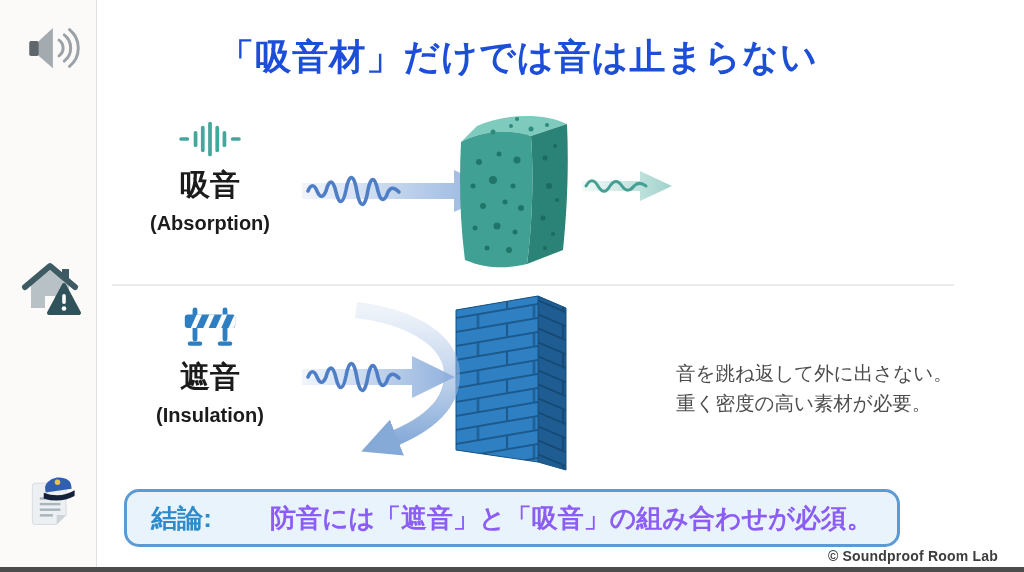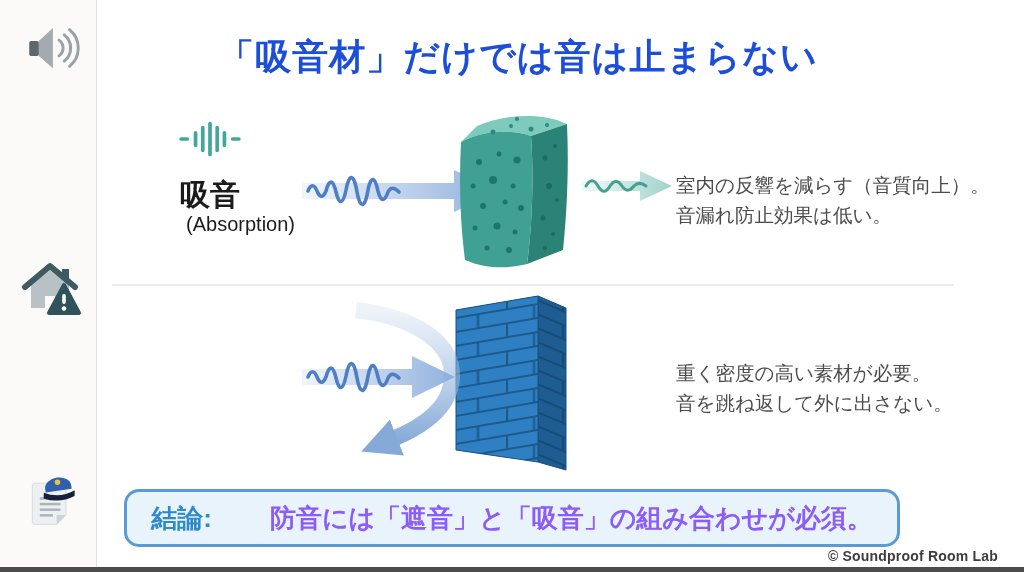--- a/index.html
+++ b/index.html
@@ -5,22 +5,22 @@
   html,body{margin:0;padding:0;}
   #canvas{
     position:relative;width:1024px;height:572px;background:#ffffff;overflow:hidden;
     font-family:"Liberation Sans","DejaVu Sans",sans-serif;
   }
   .sidebar{position:absolute;left:0;top:0;width:96px;height:572px;background:#fbfaf8;border-right:1px solid #e3e1de;}
   .abs{position:absolute;}
   .title{position:absolute;left:103px;top:33px;width:830px;text-align:center;
          font-size:36px;font-weight:800;color:#1d4ed8;letter-spacing:1px;}
   .row-label{position:absolute;width:170px;text-align:center;color:#1b1b1b;}
-  .row-label .ja{font-size:30px;font-weight:800;line-height:1.15;margin-top:16px;}
-  .row-label .en{font-size:20px;font-weight:400;margin-top:0;text-align:right;}
+  .row-label .ja{font-size:30px;font-weight:800;line-height:1.15;margin-top:6px;}
+  .row-label .en{font-size:20px;font-weight:700;margin-top:9px;}
   .desc{position:absolute;left:676px;font-size:19.5px;line-height:1.55;color:#4c4c4c;font-weight:500;}
   .divider{position:absolute;left:112px;top:284px;width:842px;height:2px;background:#ececea;}
   .conclusion{position:absolute;left:124px;top:489px;width:776px;height:58px;box-sizing:border-box;
     background:#e9f3fb;border:3px solid #5b9bd5;border-radius:15px;
     display:flex;align-items:center;justify-content:center;font-size:26px;font-weight:800;white-space:nowrap;gap:48px;}
   .conclusion .prefix{color:#2e8bc9;margin-right:10px;}
   .conclusion .body{color:#8b5cf6;}
   .copyright{position:absolute;right:26px;top:548px;font-size:14px;font-weight:700;color:#3d3d3d;letter-spacing:0.2px;}
   .bottom-strip{position:absolute;left:0;bottom:0;width:1024px;height:5px;background:#4c4c4c;}
 </style>
@@ -137,27 +137,45 @@
     <defs>
       <linearGradient id="gT" x1="0" y1="0" x2="1" y2="0">
         <stop offset="0" stop-color="#a8d6cf" stop-opacity="0.15"></stop>
         <stop offset="1" stop-color="#9fd2cb" stop-opacity="1"></stop>
       </linearGradient>
     </defs>
     <path d="M0,19 H58 V9 L90,24 L58,39 V29 H0 Z" fill="url(#gT)"></path>
     <path d="M4,24 C8,17 12,17 16,24 C20,31 24,31 28,24 C32,18 36,18 40,24 C44,30 48,29 52,24 C56,20 60,21 64,24" fill="none" stroke="#45a093" stroke-width="3" stroke-linecap="round"></path>
   </svg>
 
-  <div class="desc" style="top:170px;">
-    <div>室内の反響を減らす（音質向上）。</div>
-    <div>音漏れ防止効果は低い。</div>
-  </div>
 
   <div class="divider"></div>
 
+  <div class="row-label" style="left:125px;top:302px;">
+    <svg width="62" height="48" viewBox="0 0 64 48">
+      <defs>
+          <clipPath id="barClip">
+            <rect x="6" y="12" width="52" height="14" rx="3"></rect>
+          </clipPath>
+        </defs>
+      <rect x="14" y="5" width="5" height="35" rx="2.5" fill="#2d7fc1"></rect>
+      <rect x="45" y="5" width="5" height="35" rx="2.5" fill="#2d7fc1"></rect>
+      <rect x="9" y="40" width="15" height="4.5" rx="2.2" fill="#2d7fc1"></rect>
+      <rect x="40" y="40" width="15" height="4.5" rx="2.2" fill="#2d7fc1"></rect>
+      <rect x="6" y="12" width="52" height="14" rx="3" fill="#2d7fc1"></rect>
+      <g clip-path="url(#barClip)" stroke="#fbfbfb" stroke-width="5">
+        <line x1="14" y1="28" x2="22" y2="10"></line>
+        <line x1="27" y1="28" x2="35" y2="10"></line>
+        <line x1="40" y1="28" x2="48" y2="10"></line>
+        <line x1="53" y1="28" x2="61" y2="10"></line>
+      </g>
+    </svg>
+    <div class="ja">遮音</div>
+    <div class="en">(Insulation)</div>
+  </div>
 
   <svg class="abs" style="left:450px;top:290px;" width="130" height="185" viewBox="0 0 130 185">
     <defs>
       <pattern id="brickF" width="56" height="28" patternUnits="userSpaceOnUse" patternTransform="skewY(-9.7)">
         <rect width="56" height="28" fill="#2e80c3"></rect>
         <g stroke="#1c5a8e" stroke-width="2.2">
           <line x1="0" y1="1" x2="56" y2="1"></line>
           <line x1="0" y1="15" x2="56" y2="15"></line>
           <line x1="28" y1="0" x2="28" y2="14"></line>
           <line x1="1" y1="14" x2="1" y2="28"></line>
@@ -198,22 +216,22 @@
         <stop offset="1" stop-color="#8fb0dd" stop-opacity="1"></stop>
       </linearGradient>
     </defs>
     <path d="M0,37 H110 V24 L153,45 L110,66 V53 H0 Z" fill="url(#gA2)"></path>
     <path d="M6,45 C9,38 12,38 15,45 C18,52 21,52 24,45 C27,33 31,33 34,46
              C37,59 41,59 44,44 C47,27 52,27 55,46 C58,63 63,63 66,44
              C69,29 73,31 76,45 C79,57 83,55 86,46 C89,40 93,42 97,46" fill="none" stroke="#4e7fc6" stroke-width="3.6" stroke-linecap="round"></path>
   </svg>
 
   <div class="desc" style="top:358px;">
+    <div>音を跳ね返して外に出さない。</div>
     <div>重く密度の高い素材が必要。</div>
-    <div>音を跳ね返して外に出さない。</div>
   </div>
 
   <div class="conclusion">
     <span class="prefix">結論:</span>
     <span class="body">防音には「遮音」と「吸音」の組み合わせが必須。</span>
   </div>
 
   <div class="copyright">© Soundproof Room Lab</div>
 
   <div class="bottom-strip"></div>

